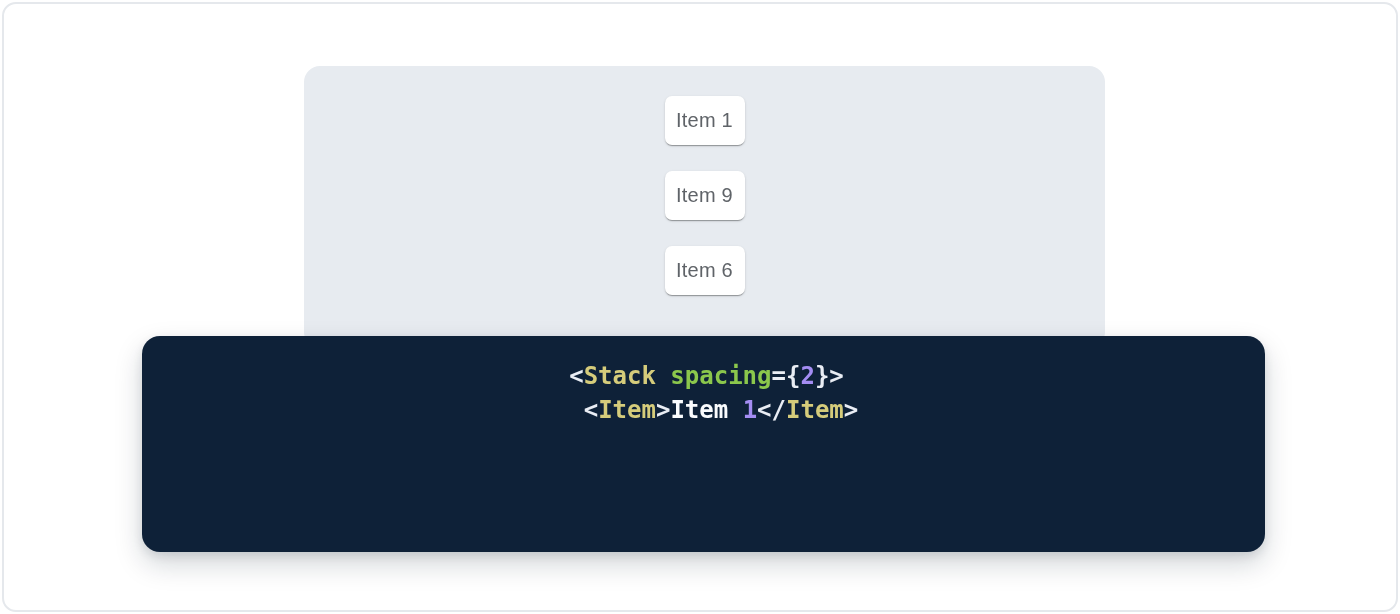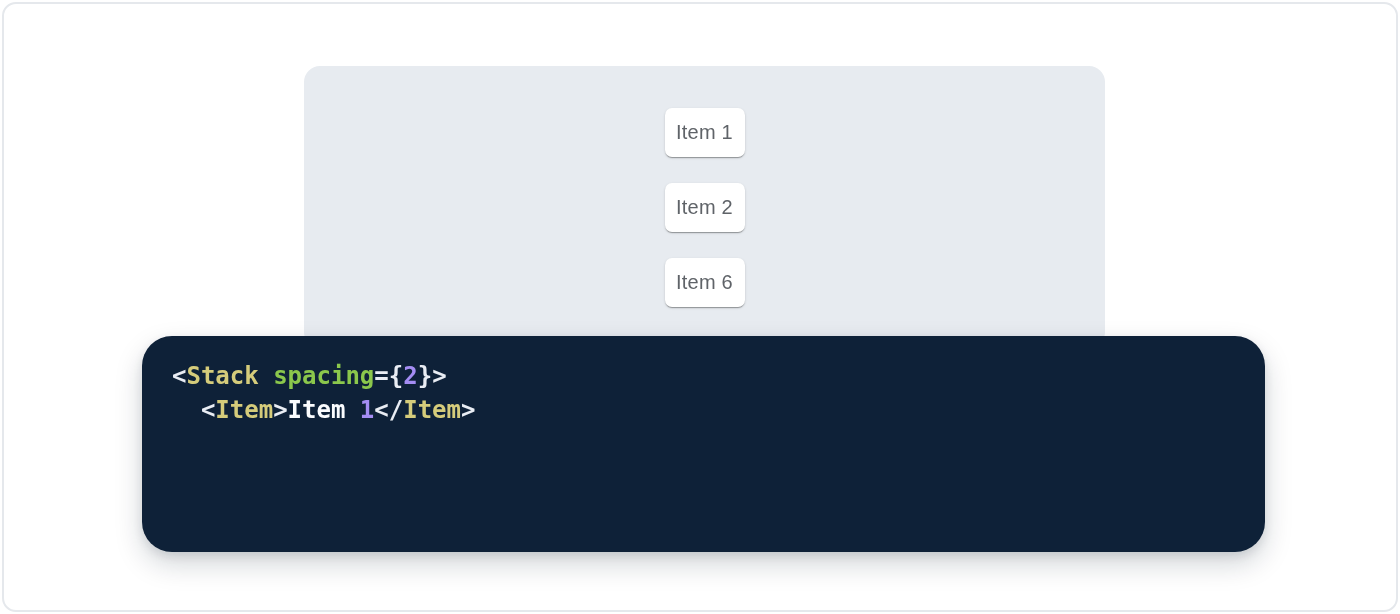--- a/index.html
+++ b/index.html
@@ -19,47 +19,48 @@
   }
   .demo-panel {
     position: absolute;
     left: 300px; top: 62px;
     width: 801px; height: 282px;
     border-radius: 16px;
     background: var(--demo-bg, #e7ebf0);
     display: flex;
     flex-direction: column;
     align-items: center;
-    padding-top: 42px;
+    padding-top: 30px;
     gap: 26px;
   }
   .stack-item-card {
     width: 80px; height: 49px;
     background: var(--card-bg, #ffffff);
     border-radius: 7px;
     box-shadow: 0 2px 1px -1px rgba(0,0,0,0.2),
                 0 1px 1px 0 rgba(0,0,0,0.14),
                 0 1px 3px 0 rgba(0,0,0,0.12);
     display: flex;
     align-items: center;
     justify-content: center;
     font-size: 20px;
     color: var(--card-text, #5f6368);
     letter-spacing: 0.2px;
   }
   .code-block {
     position: absolute;
     left: 138px; top: 332px;
     width: 1123px; height: 216px;
-    border-radius: 30px;
+    border-radius: 18px;
     background: var(--code-bg, #0e2138);
     box-shadow: 0 12px 28px rgba(10, 25, 47, 0.18),
                 0 4px 10px rgba(10, 25, 47, 0.10);
     padding: 23px 24px 0 30px;
     overflow: hidden;
+    text-align: center;
   }
   .code-line {
     font-family: "DejaVu Sans Mono", monospace;
     font-size: 24px;
     line-height: 34px;
     font-weight: 600;
     white-space: pre;
     color: var(--tok-plain, #fafcfe);
   }
   .tok-plain       { color: var(--tok-plain, #fafcfe); }
@@ -71,21 +72,21 @@
 </head>
 <body>
 
 <div class="page-frame">
 
   <div class="demo-panel">
     <div class="stack-item-card">
       <span>Item 1</span>
     </div>
     <div class="stack-item-card">
-      <span>Item 2</span>
+      <span>Item 9</span>
     </div>
     <div class="stack-item-card">
       <span>Item 6</span>
     </div>
   </div>
 
   <div class="code-block">
     <div>
         <div class="code-line"><span class="tok-punctuation">&lt;</span><span class="tok-tag">Stack</span><span class="tok-plain"> </span><span class="tok-attr-name">spacing</span><span class="tok-punctuation">=</span><span class="tok-punctuation">{</span><span class="tok-number">2</span><span class="tok-punctuation">}</span><span class="tok-punctuation">&gt;</span></div>
         <div class="code-line"><span class="tok-plain">  </span><span class="tok-punctuation">&lt;</span><span class="tok-tag">Item</span><span class="tok-punctuation">&gt;</span><span class="tok-plain">Item </span><span class="tok-number">1</span><span class="tok-punctuation">&lt;/</span><span class="tok-tag">Item</span><span class="tok-punctuation">&gt;</span></div>

